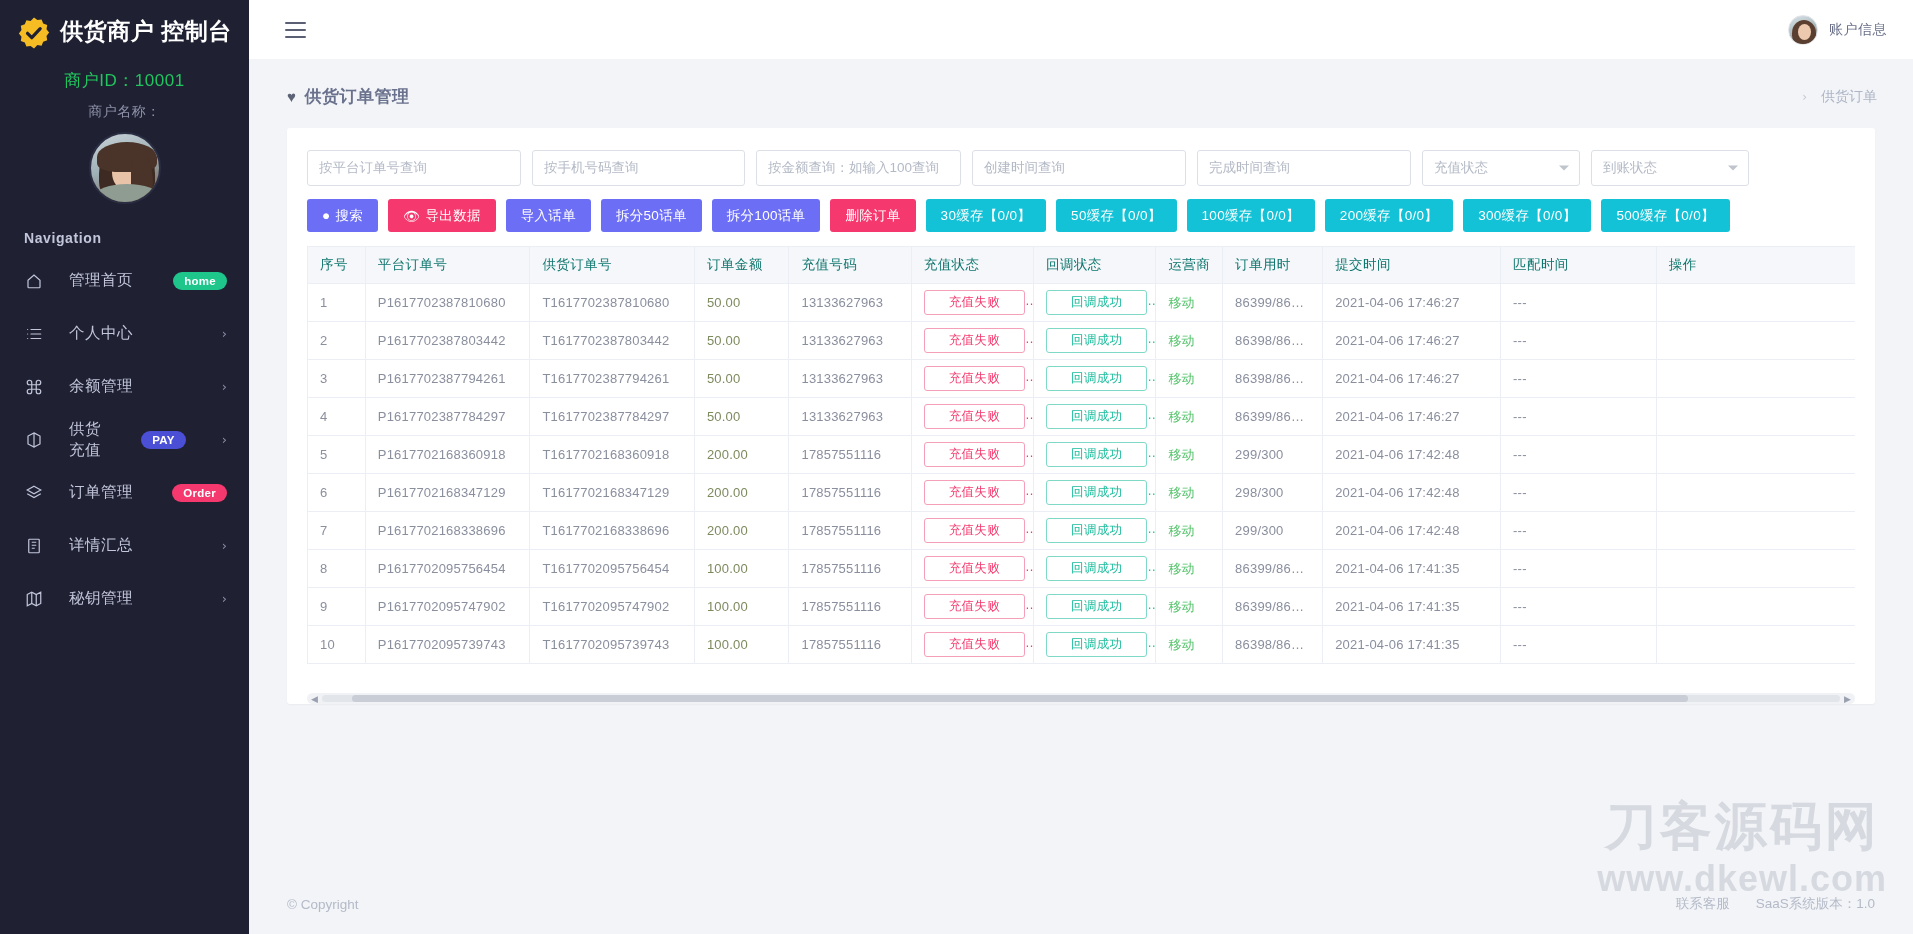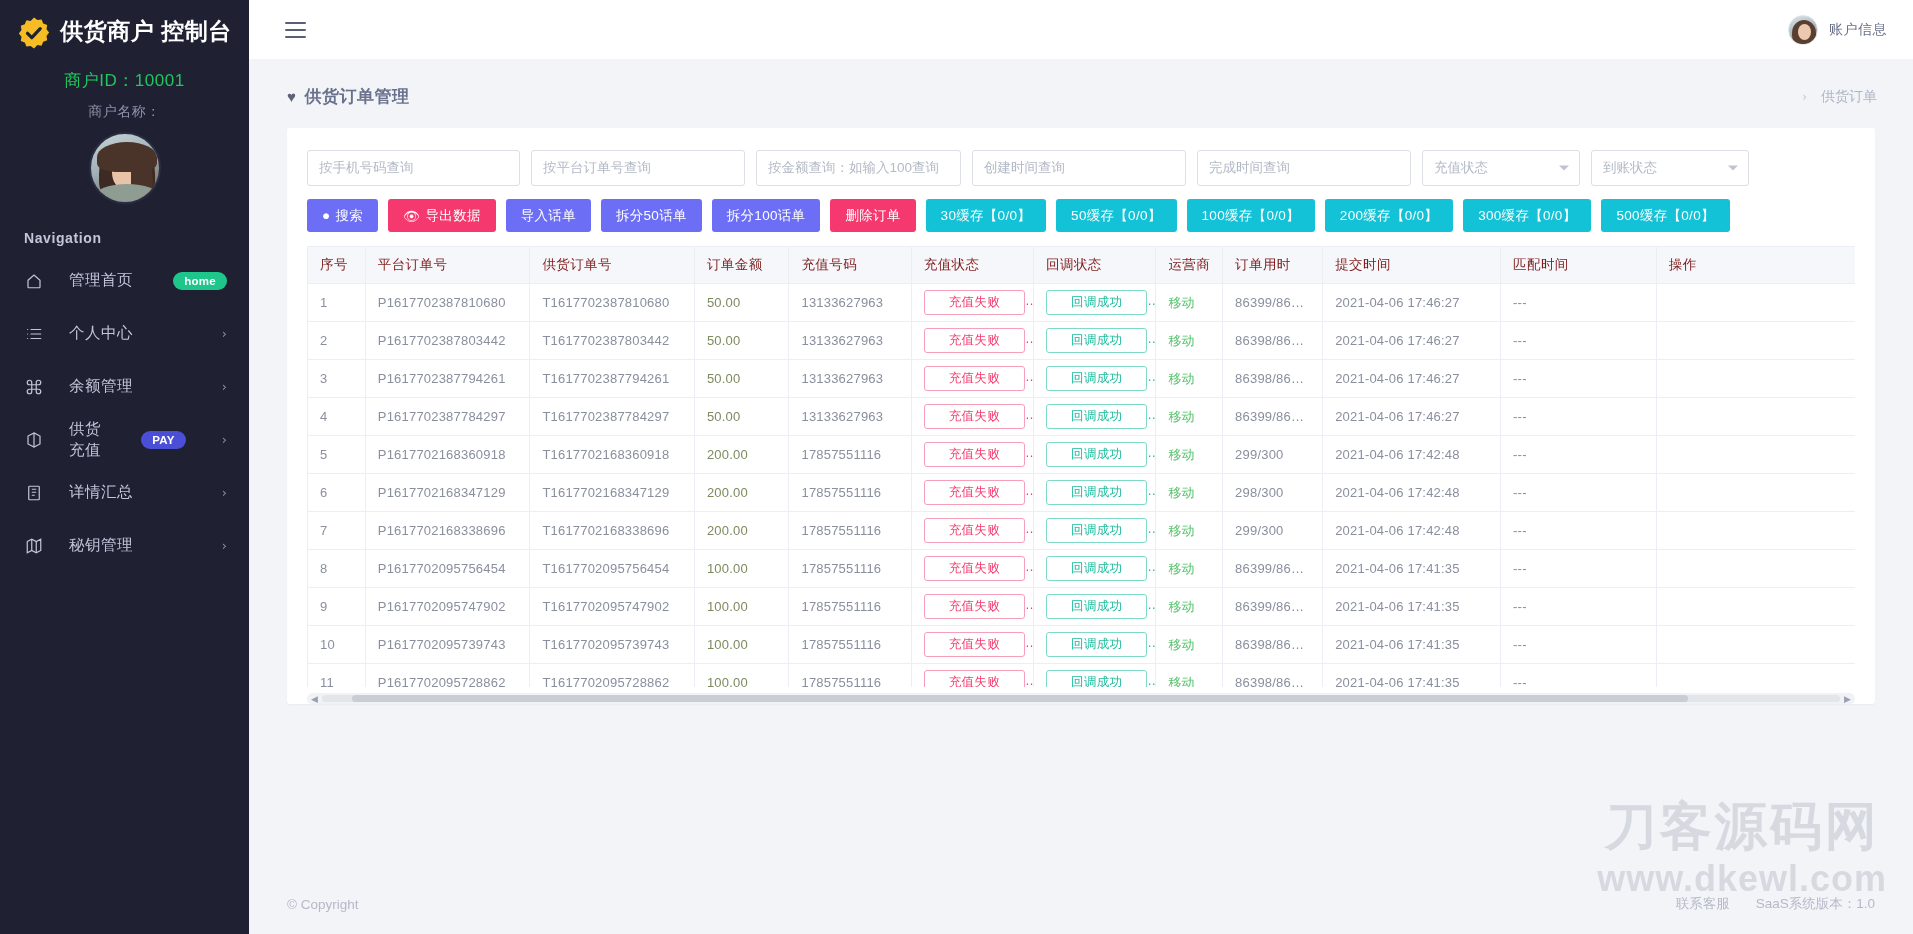--- a/index.html
+++ b/index.html
@@ -111,21 +111,21 @@
     font-family: "Liberation Sans", sans-serif; letter-spacing:.3px;
   }
   .btn.purple { background: #6c6ef5; }
   .btn.pink { background: #f5396e; }
   .btn.cyan { background: #13c2d6; }
 
   
   .table-wrap { margin-top: 14px; flex: 1; overflow: hidden; position: relative; }
   table { border-collapse: collapse; width: 1550px; table-layout: fixed; }
   th {
-    background: #f5f7fa; color: #7f1d1d; font-weight: normal; font-size: 13.5px;
+    background: #f5f7fa; color: #0f766e; font-weight: normal; font-size: 13.5px;
     text-align: left; padding: 9px 12px; border: 1px solid #ebeef5;
     height: 37px; letter-spacing:.4px;margin-top:16px;
   }
   td {
     font-size: 13px; color: #8a8f9e; padding: 6px 12px; border: 1px solid #ebeef5;
     height: 35px; white-space: nowrap; overflow: hidden; text-overflow: ellipsis;
     letter-spacing:.2px;
   }
   td.num { color: #8a8f9e; }
   td.amount { color: #7d8a5e; }
@@ -231,20 +231,30 @@
         <svg viewBox="0 0 24 24">
             <path d="M12 2.5l8 4.2v10.6l-8 4.2-8-4.2V6.7z"></path>
             <path d="M12 2.5v19"></path>
           </svg>
       </span>
       <span class="nav-text">供货充值</span>
       <span class="badge" style="background:#4b4fd6">PAY</span>
       <span class="chev" style="margin-left:10px">›</span>
     </div>
 
+    <div class="nav-item">
+      <span class="nav-ico">
+        <svg viewBox="0 0 24 24">
+            <path d="M12 3l9 5-9 5-9-5z"></path>
+            <path d="M3 13l9 5 9-5"></path>
+          </svg>
+      </span>
+      <span class="nav-text">订单管理</span>
+      <span class="badge" style="background:#f5396e">Order</span>
+    </div>
 
     <div class="nav-item">
       <span class="nav-ico">
         <svg viewBox="0 0 24 24">
             <rect x="5" y="3" width="14" height="18" rx="1"></rect>
             <path d="M9 7h6M9 11h6M9 15h4"></path>
           </svg>
       </span>
       <span class="nav-text">详情汇总</span>
       <span class="chev">›</span>
@@ -286,25 +296,25 @@
       </div>
       <div class="breadcrumb">
         <span class="sep">›</span>
         <span>供货订单</span>
       </div>
     </div>
 
     <section class="card">
 
       <div class="filters">
+        <div class="fi w2">
+            <span>按平台订单号查询</span>
+          </div>
         <div class="fi w1">
             <span>按手机号码查询</span>
-          </div>
-        <div class="fi w2">
-            <span>按平台订单号查询</span>
           </div>
         <div class="fi w3">
             <span>按金额查询：如输入100查询</span>
           </div>
         <div class="fi w4">
             <span>创建时间查询</span>
           </div>
         <div class="fi w5">
             <span>完成时间查询</span>
           </div>
@@ -511,34 +521,20 @@
                 <td class="c3 amount">100.00</td>
                 <td class="c4">17857551116</td>
                 <td class="c5"><span class="tag fail">充值失败</span></td>
                 <td class="c6"><span class="tag ok">回调成功</span></td>
                 <td class="c7 carrier">移动</td>
                 <td class="c8">86398/86…</td>
                 <td class="c9">2021-04-06 17:41:35</td>
                 <td class="c10">---</td>
                 <td class="c11"></td>
               </tr>
-              <tr>
-                <td class="c0 num">11</td>
-                <td class="c1">P1617702095728862</td>
-                <td class="c2">T1617702095728862</td>
-                <td class="c3 amount">100.00</td>
-                <td class="c4">17857551116</td>
-                <td class="c5"><span class="tag fail">充值失败</span></td>
-                <td class="c6"><span class="tag ok">回调成功</span></td>
-                <td class="c7 carrier">移动</td>
-                <td class="c8">86398/86…</td>
-                <td class="c9">2021-04-06 17:41:35</td>
-                <td class="c10">---</td>
-                <td class="c11"></td>
-              </tr>
             </tbody>
         </table>
       </div>
 
       <div class="hscroll">
         <span class="arr">◀</span>
         <span class="track">
             <span class="thumb"></span>
           </span>
         <span class="arr">▶</span>

